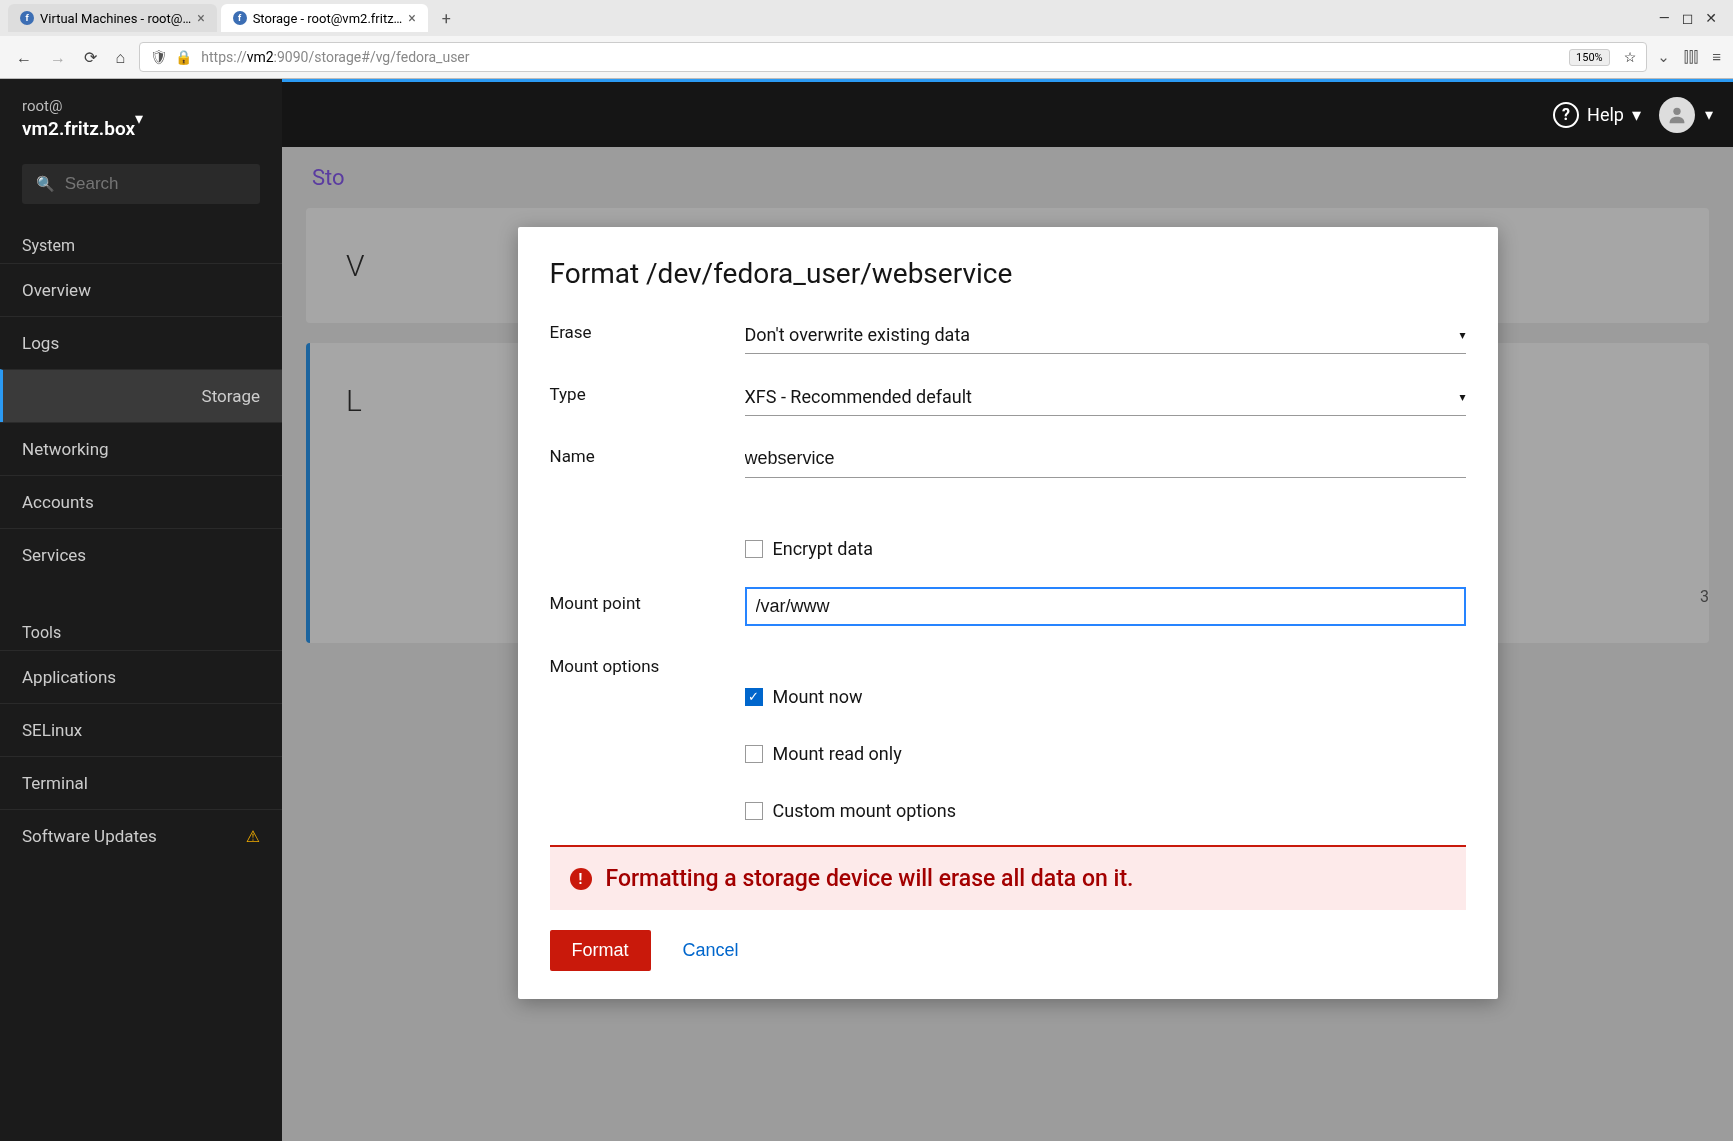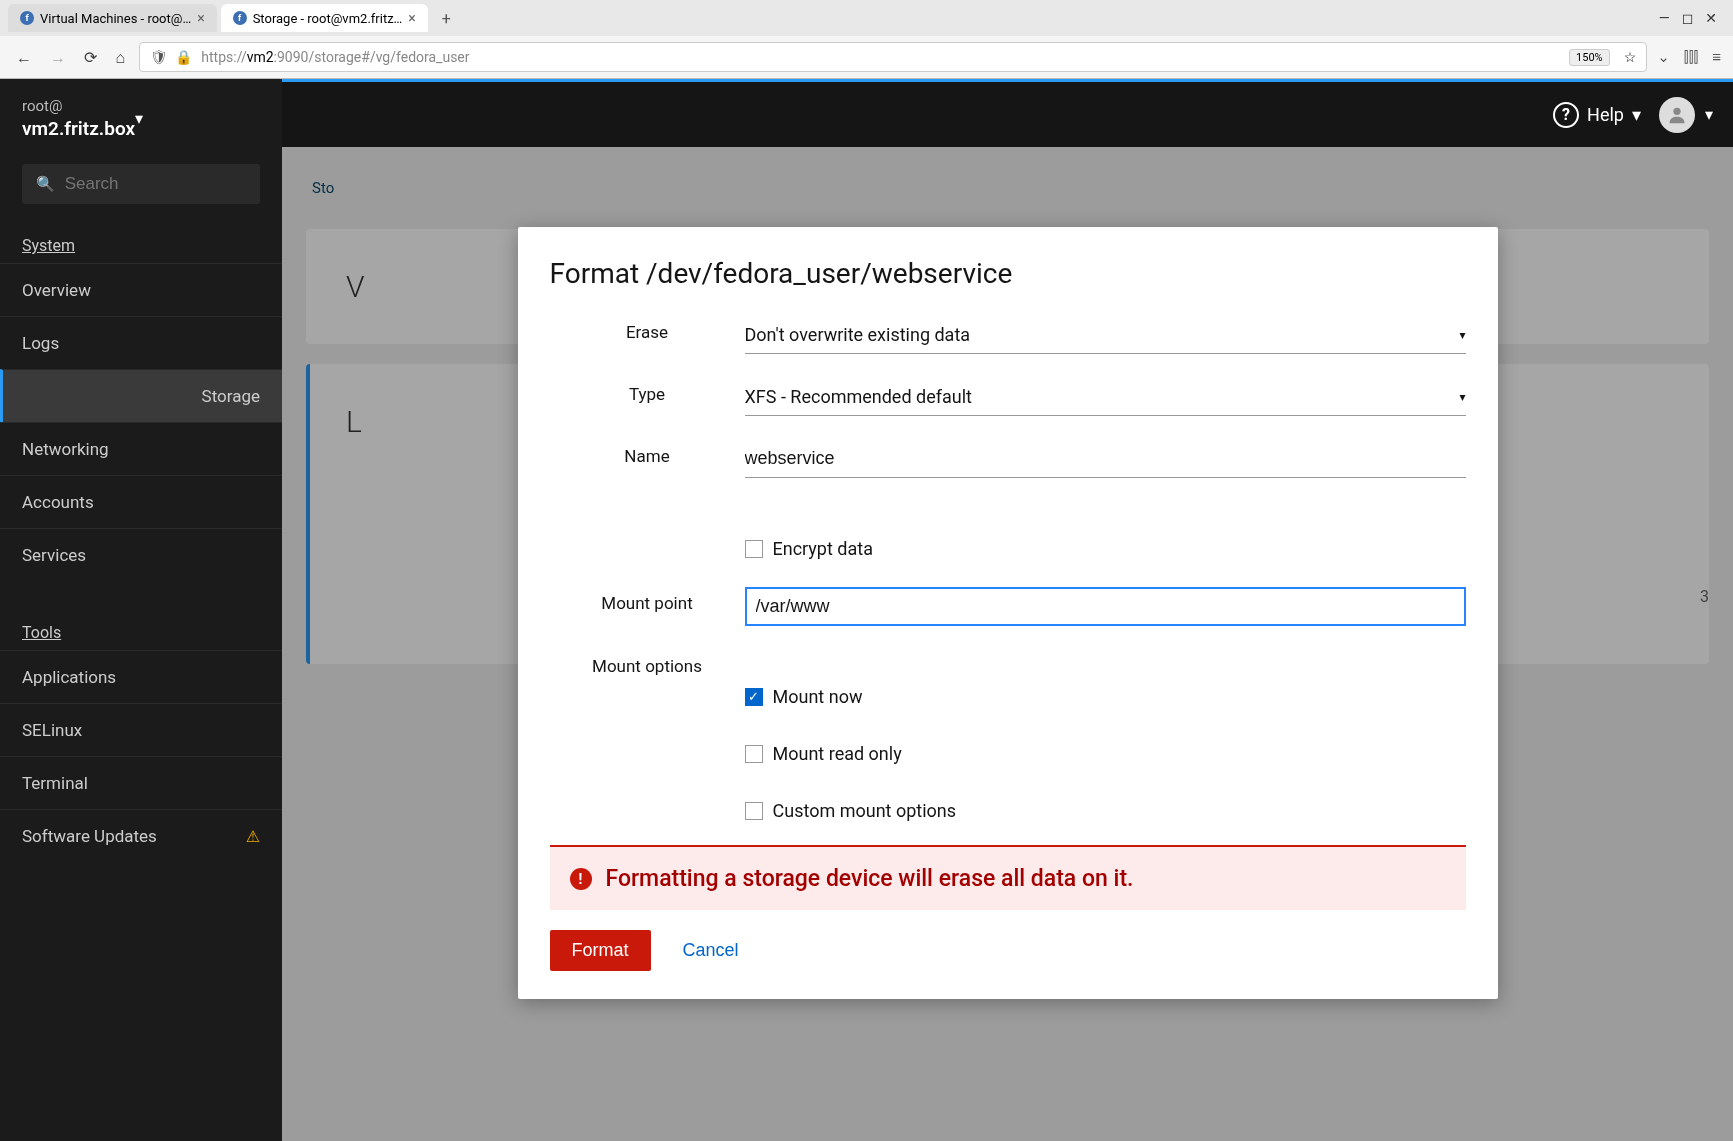--- a/index.html
+++ b/index.html
@@ -28,46 +28,46 @@
     
     .app { display: flex; height: calc(100% - 78px); }
     .sidebar { width: 282px; background: #1b1b1b; color: #ccc; display: flex; flex-direction: column; overflow-y: auto; }
     .host-selector { padding: 18px 22px 14px; display: flex; justify-content: flex-start; align-items: center; cursor: pointer; }
     .host-user { font-size: 15px; color: #bbb; }
     .host-name { font-size: 19px; font-weight: 600; color: #fff; margin-top: 2px; }
     .caret-down { color: #fff; }
     .search-box { margin: 10px 22px 18px; background: #2a2a2a; border-radius: 3px; padding: 10px 14px; display: flex; align-items: center; gap: 10px; }
     .search-box input { background: transparent; border: none; color: #aaa; font-size: 17px; outline: none; flex: 1; }
     .search-icon { color: #aaa; font-size: 15px; }
-    .nav-group-title { padding: 14px 22px 8px; font-size: 16px; color: #ccc; text-decoration: underline; }
+    .nav-group-title { padding: 14px 22px 8px; font-size: 16px; color: #ccc; }
     .nav-item { padding: 16px 22px; font-size: 17px; color: #ccc; cursor: pointer; border-top: 1px solid #2a2a2a; display: flex; justify-content: space-between; align-items: center; }
     .nav-item.active { background: #3a3a3a; border-left: 3px solid #2b9af3; padding-left: 19px; justify-content: flex-end; }
     .nav-spacer { height: 28px; }
     .warn-icon { color: #f0ab00; font-size: 16px; }
     
     .main { flex: 1; background: #f0f0f0; position: relative; overflow: hidden; }
     .header-bar { background: #151515; height: 68px; display: flex; align-items: center; justify-content: flex-end; padding: 0 20px; gap: 18px; border-top: 3px solid #2b9af3; }
     .help-btn { display: flex; align-items: center; gap: 8px; color: #fff; font-size: 18px; cursor: pointer; }
     .help-icon { width: 26px; height: 26px; border: 2px solid #fff; border-radius: 50%; display: inline-flex; align-items: center; justify-content: center; font-size: 16px; font-weight: bold; }
     .avatar-btn { display: flex; align-items: center; gap: 10px; cursor: pointer; }
     .avatar { width: 36px; height: 36px; border-radius: 50%; background: #ddd; display: flex; align-items: center; justify-content: center; }
     .avatar svg { width: 22px; height: 22px; fill: #888; }
     
     .content-area { position: relative; height: calc(100% - 68px); background: #f0f0f0; }
-    .breadcrumb { padding: 32px 30px; font-size: 15px; color: #0c4a6e; }
+    .breadcrumb { padding: 18px 30px; font-size: 22px; color: #8b5cf6; }
     .bg-card { margin: 0 24px 20px; background: #fff; border-radius: 4px; padding: 40px; font-size: 30px; font-weight: 300; color: #333; }
     .bg-card-right { position: absolute; right: 24px; top: 440px; font-size: 16px; color: #666; }
     
     
     .modal-overlay { position: absolute; inset: 0; background: rgba(0,0,0,0.35); display: flex; align-items: flex-start; justify-content: center; padding-top: 80px; }
     .modal { background: #fff; width: 980px; border-radius: 2px; box-shadow: 0 4px 20px rgba(0,0,0,0.3); padding: 30px 32px 28px; }
     .modal h1 { font-size: 28px; font-weight: 400; color: #151515; margin-bottom: 26px; }
     
     .form-row { display: flex; align-items: flex-start; margin-bottom: 24px; }
-    .form-label { width: 195px; font-size: 17px; color: #151515; padding-top: 6px; text-align: center; }
+    .form-label { width: 195px; font-size: 17px; color: #151515; padding-top: 6px; }
     .form-control { flex: 1; }
     .select { width: 100%; border: none; border-bottom: 1px solid #999; padding: 8px 0; font-size: 18px; color: #151515; background: #fff; display: flex; justify-content: space-between; align-items: center; cursor: pointer; }
     .select-caret { font-size: 12px; }
     .text-input { width: 100%; border: 1px solid #ccc; padding: 8px 10px; font-size: 18px; color: #151515; outline: none; }
     .text-input.focused { border: 2px solid #2684ff; padding: 7px 9px; }
     .underline-input { width: 100%; border: none; border-bottom: 1px solid #999; padding: 8px 0; font-size: 18px; color: #151515; outline: none; }
     
     .checkbox-row { display: flex; align-items: center; gap: 10px; font-size: 18px; color: #151515; margin-bottom: 4px; margin-top: 36px; }
     .check { width: 18px; height: 18px; border: 1px solid #999; display: inline-flex; align-items: center; justify-content: center; cursor: pointer; flex-shrink: 0; }
     .check.checked { background: #0066cc; border-color: #0066cc; color: #fff; font-size: 13px; }

